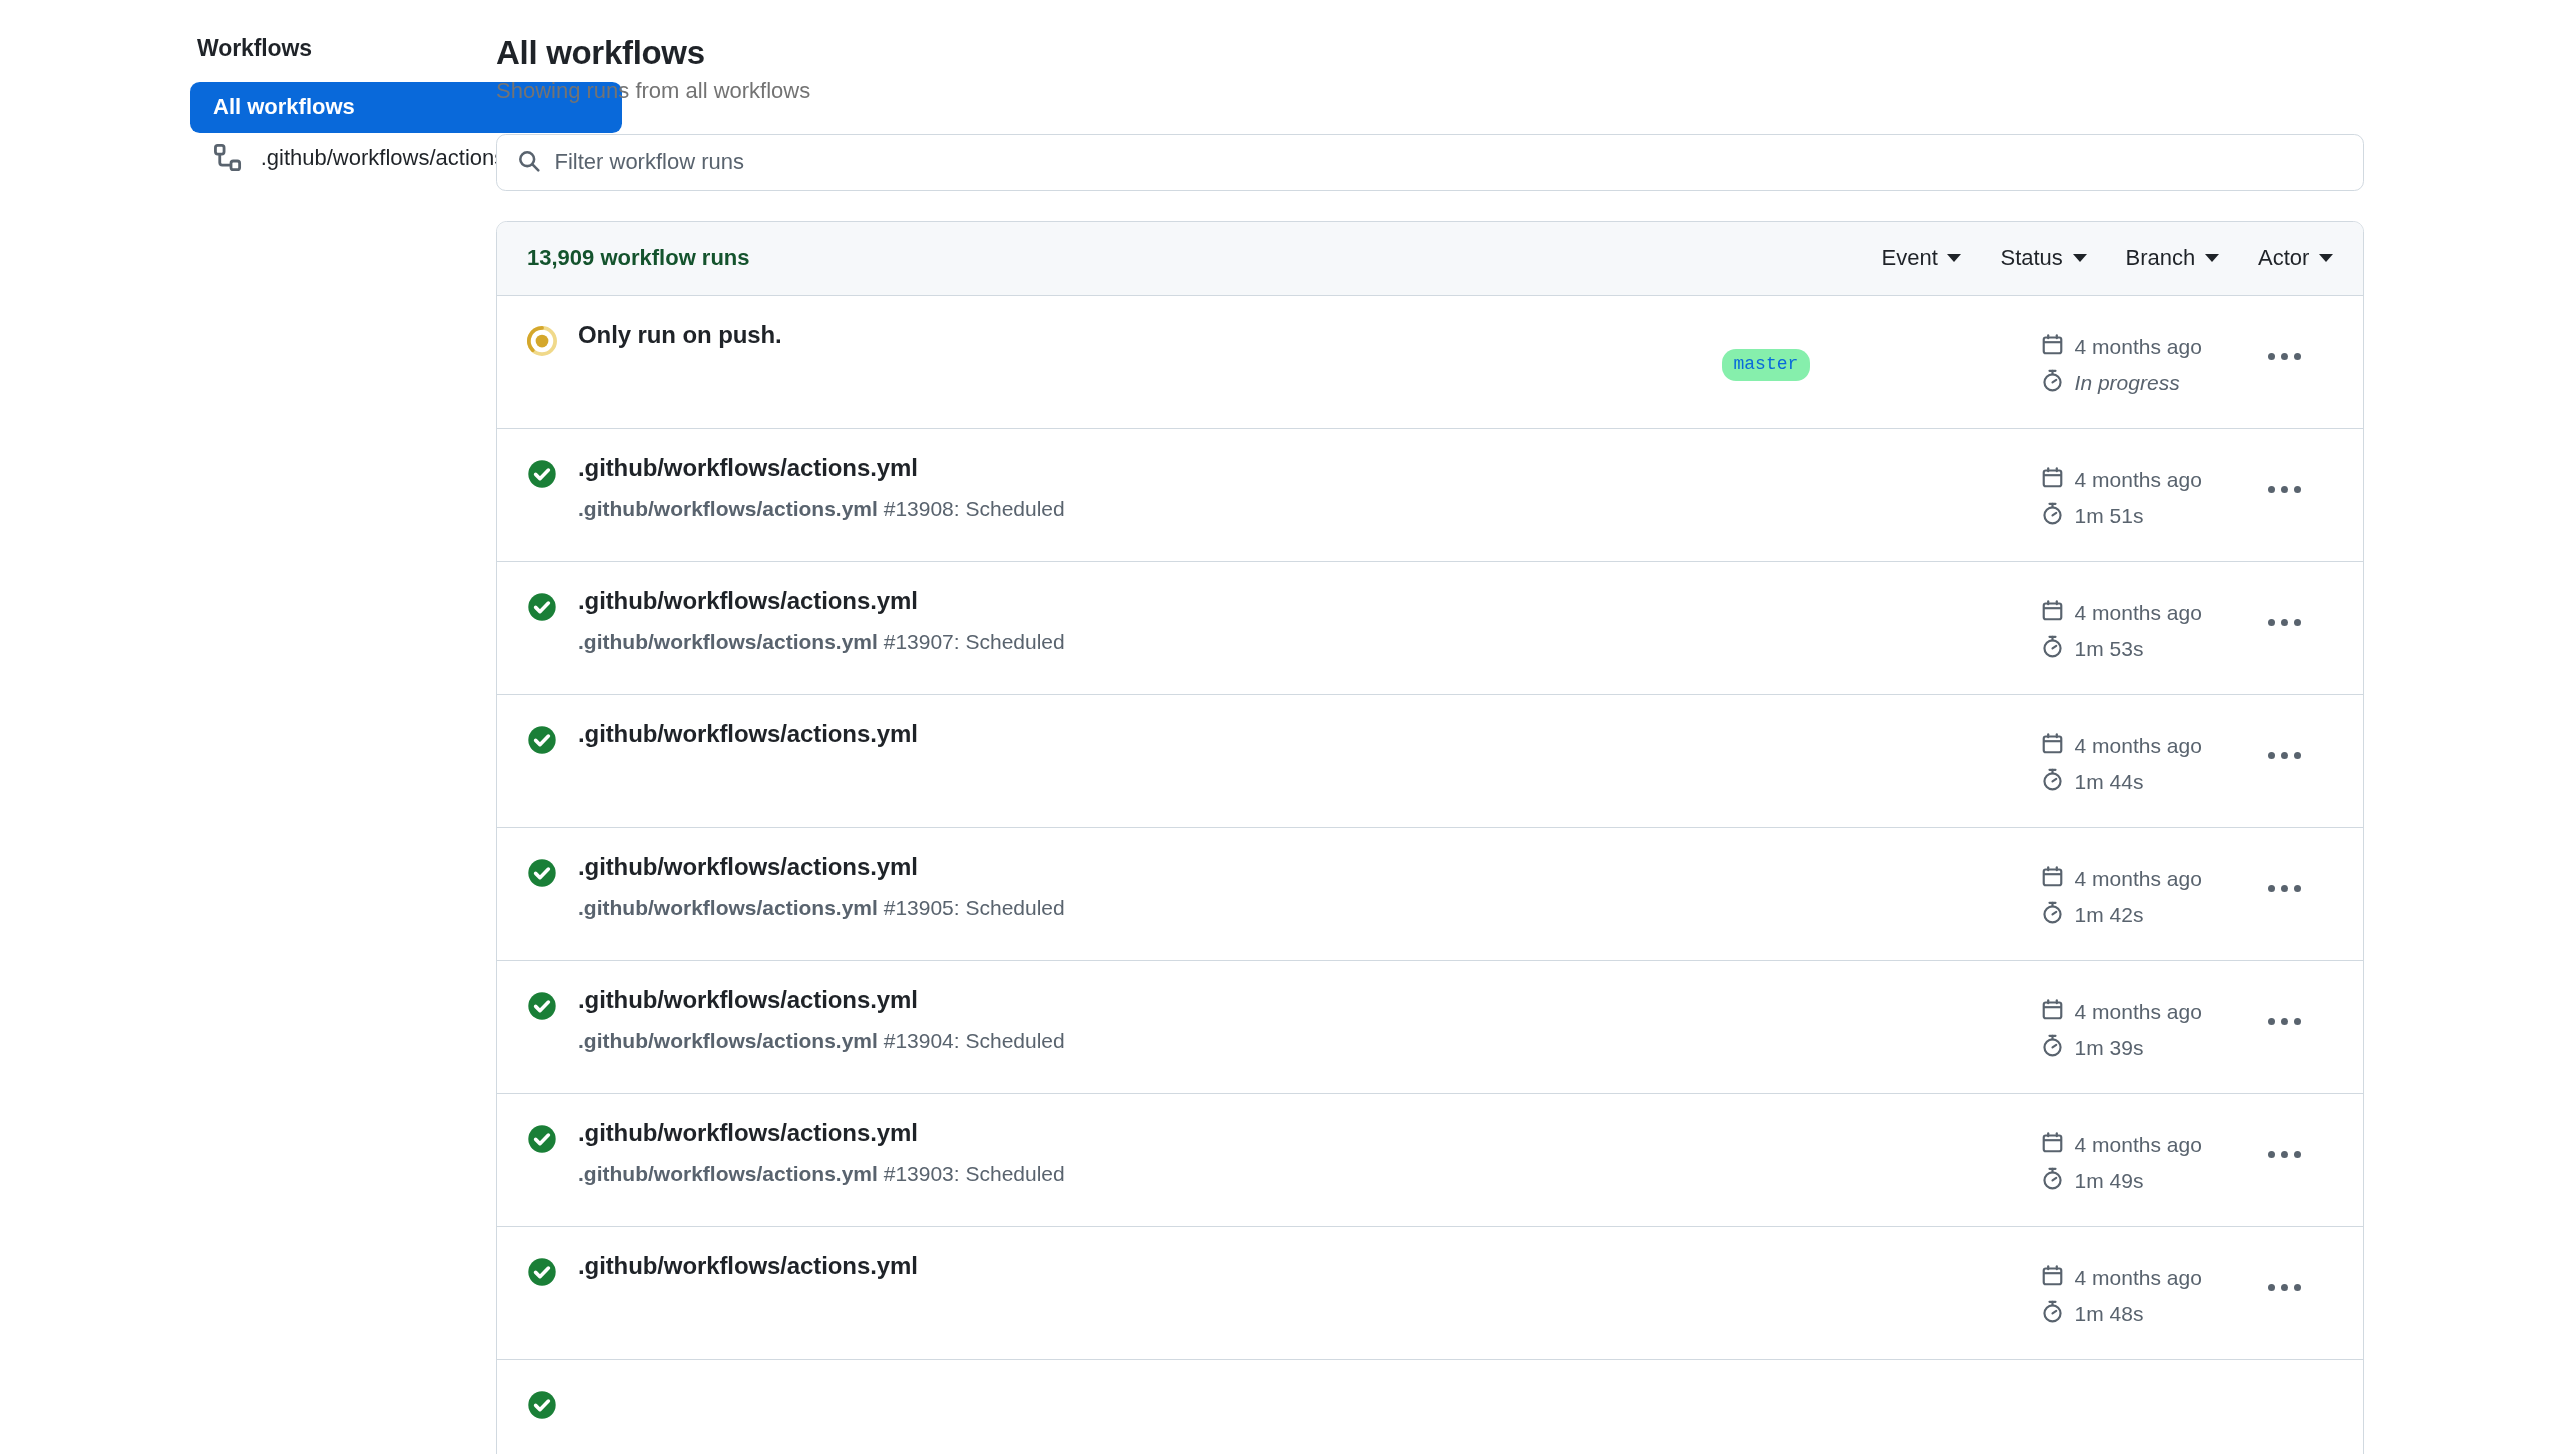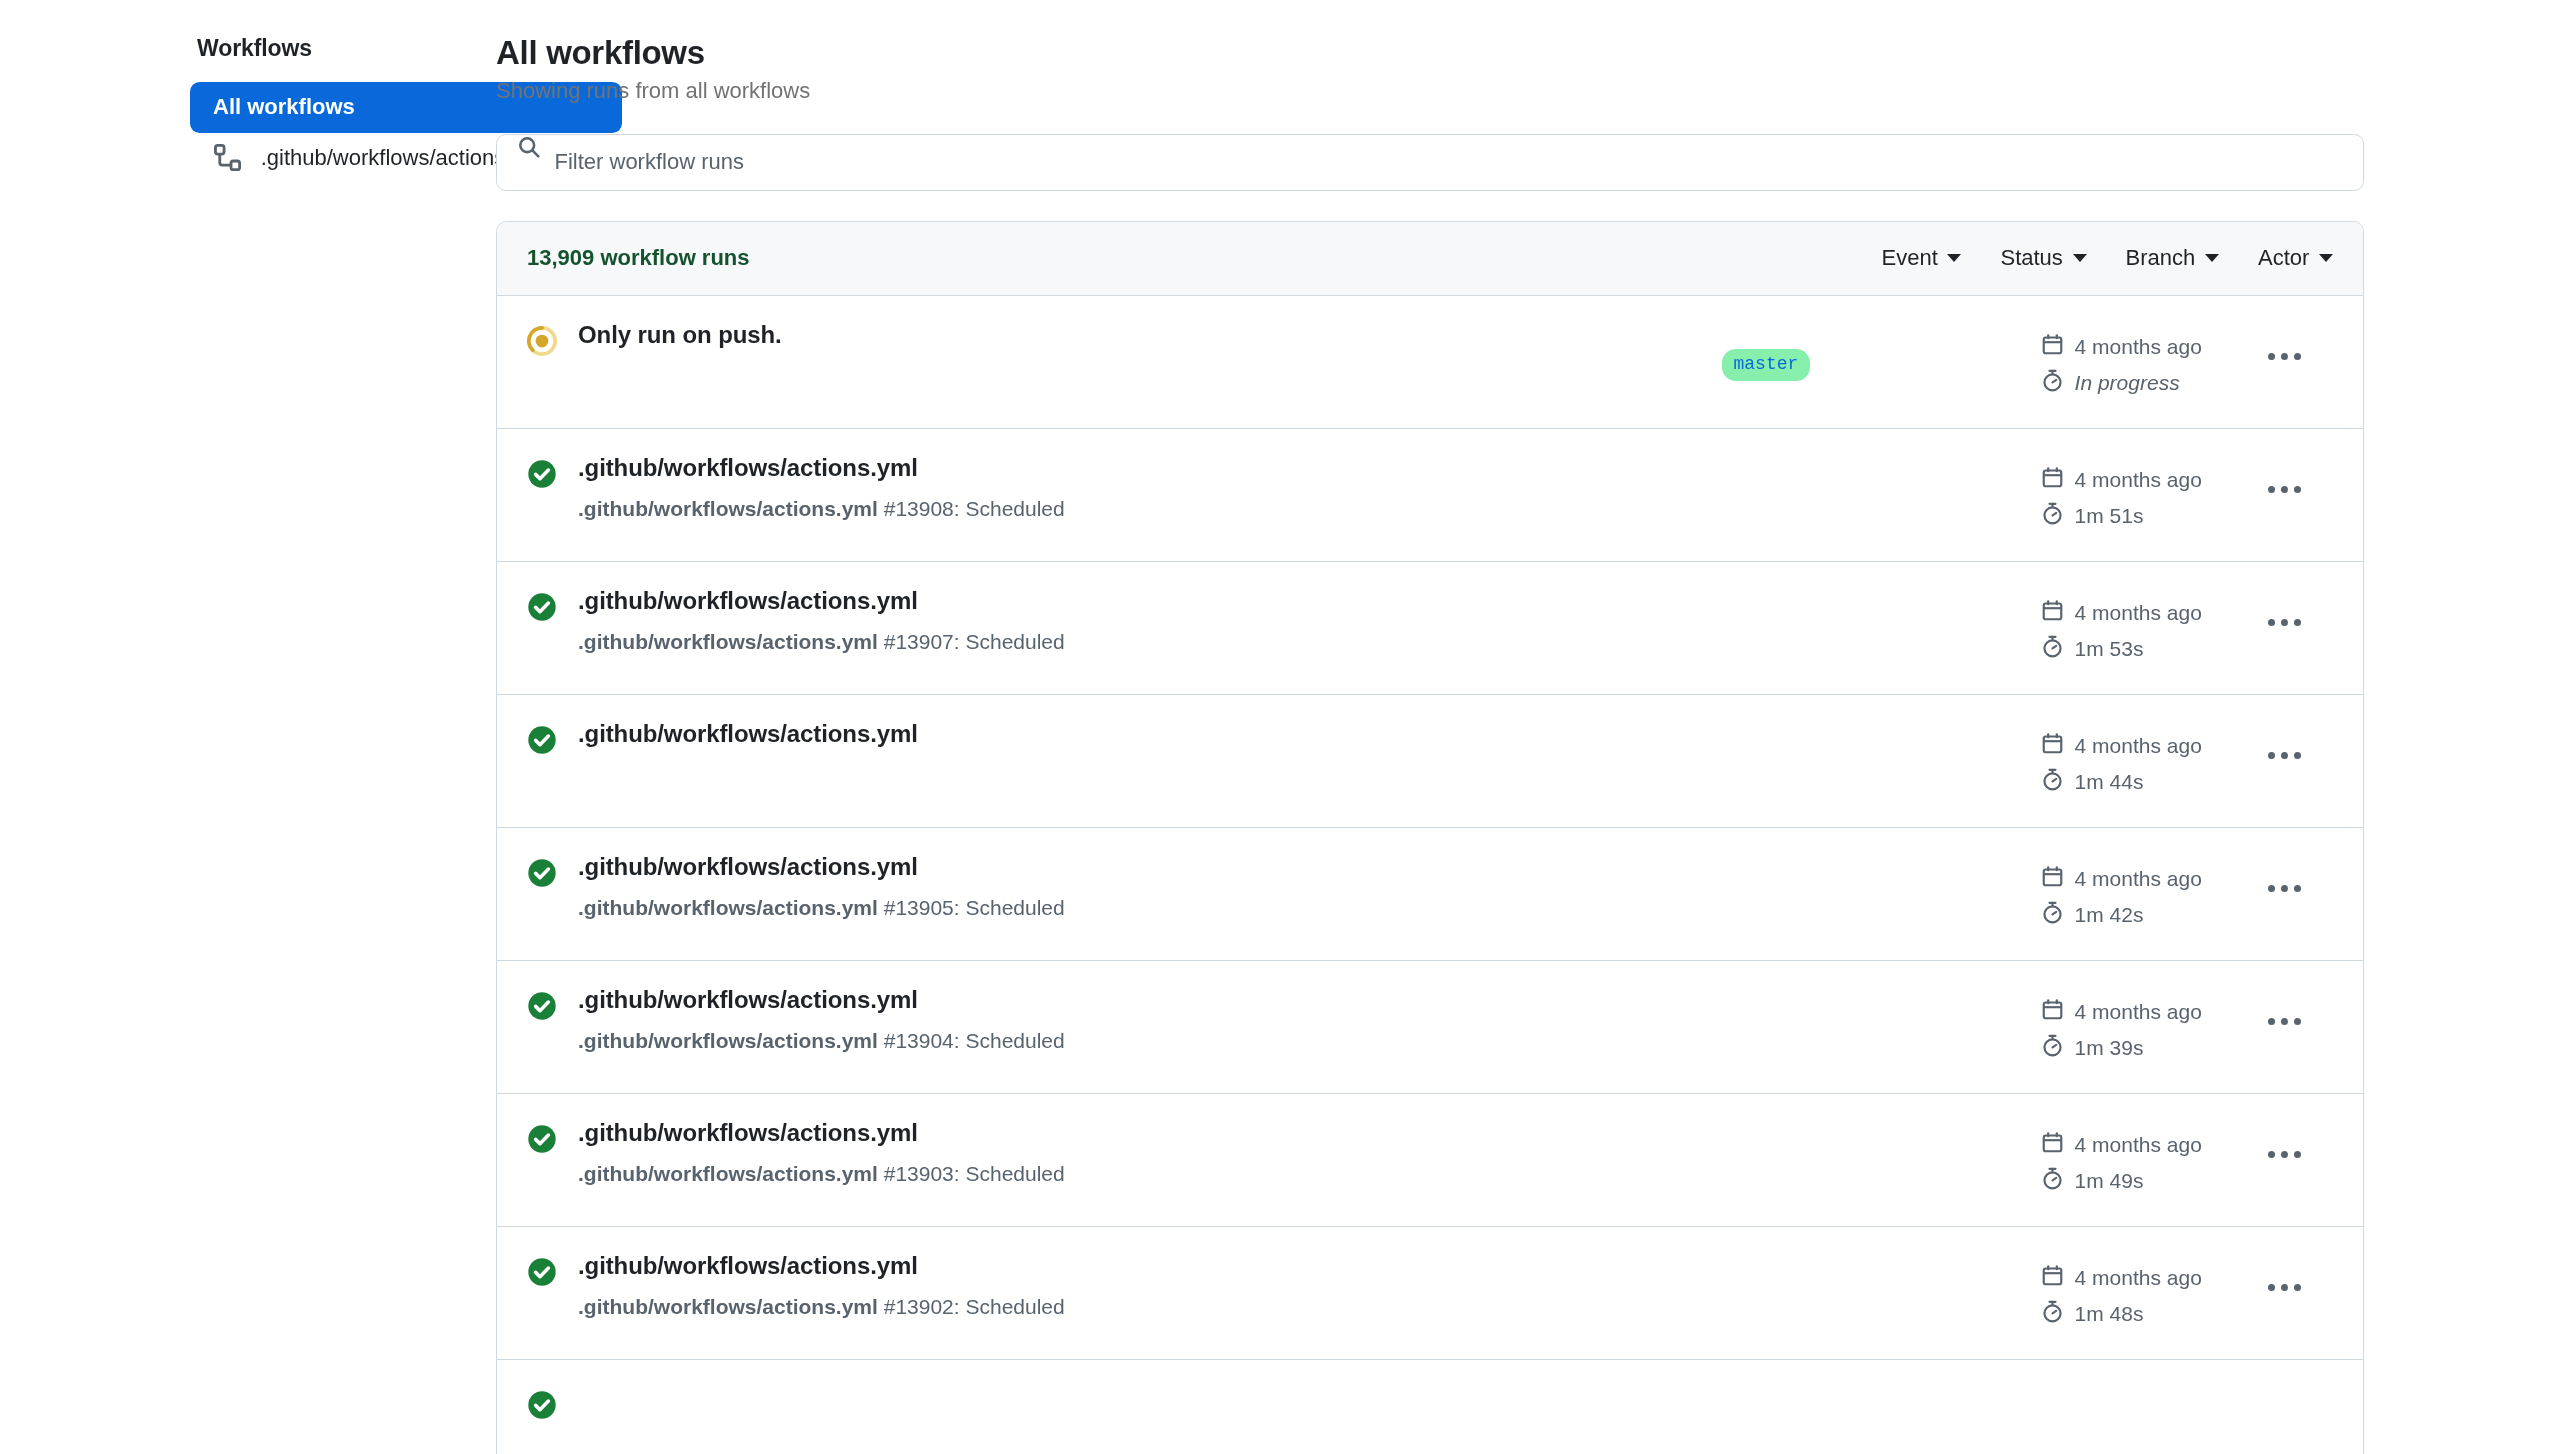--- a/index.html
+++ b/index.html
@@ -75,21 +75,21 @@
   }
 
   
   .search-box {
     margin-top: 30px;
     height: 57px;
     border: 0.9px solid #d1d9e0;
     border-radius: 9.7px;
     background: #ffffff;
     display: flex;
-    align-items: flex-start;
+    align-items: center;
     gap: 14px;
     padding: 0 19.5px;
   }
   .search-box svg { flex: 0 0 24px; }
   .search-input {
     border: 0;
     outline: none;
     font-size: 22px;
     font-family: "Liberation Sans", sans-serif;
     color: #1f2328;
@@ -555,21 +555,20 @@
               </button>
             </div>
           </div>
           <div class="run-row">
             <div class="status-ico"><svg width="30" height="30" viewBox="0 0 16 16">
                 <circle cx="8" cy="8" r="7.3" fill="#1a7f37"></circle>
                 <path d="M4.6 8.2 L6.9 10.5 L11.4 5.9" fill="none" stroke="#ffffff" stroke-width="1.9" stroke-linecap="round" stroke-linejoin="round"></path>
               </svg></div>
             <div class="run-main">
               <div class="run-title">.github/workflows/actions.yml</div>
-              <div class="run-sub"><span class="wf-path">.github/workflows/actions.yml</span><span> #13902: Scheduled</span></div>
             </div>
             <div class="run-branch"></div>
             <div class="run-meta">
               <div class="meta-line">
                 <span><svg width="23" height="23" viewBox="0 0 16 16" fill="none" stroke="#59636e" stroke-width="1.5">
                     <rect x="1.9" y="3.1" width="12.2" height="11" rx="1.4"></rect>
                     <line x1="1.9" y1="6.4" x2="14.1" y2="6.4"></line>
                     <line x1="5" y1="1.6" x2="5" y2="3.6" stroke-linecap="round"></line>
                     <line x1="11" y1="1.6" x2="11" y2="3.6" stroke-linecap="round"></line>
                   </svg></span>

